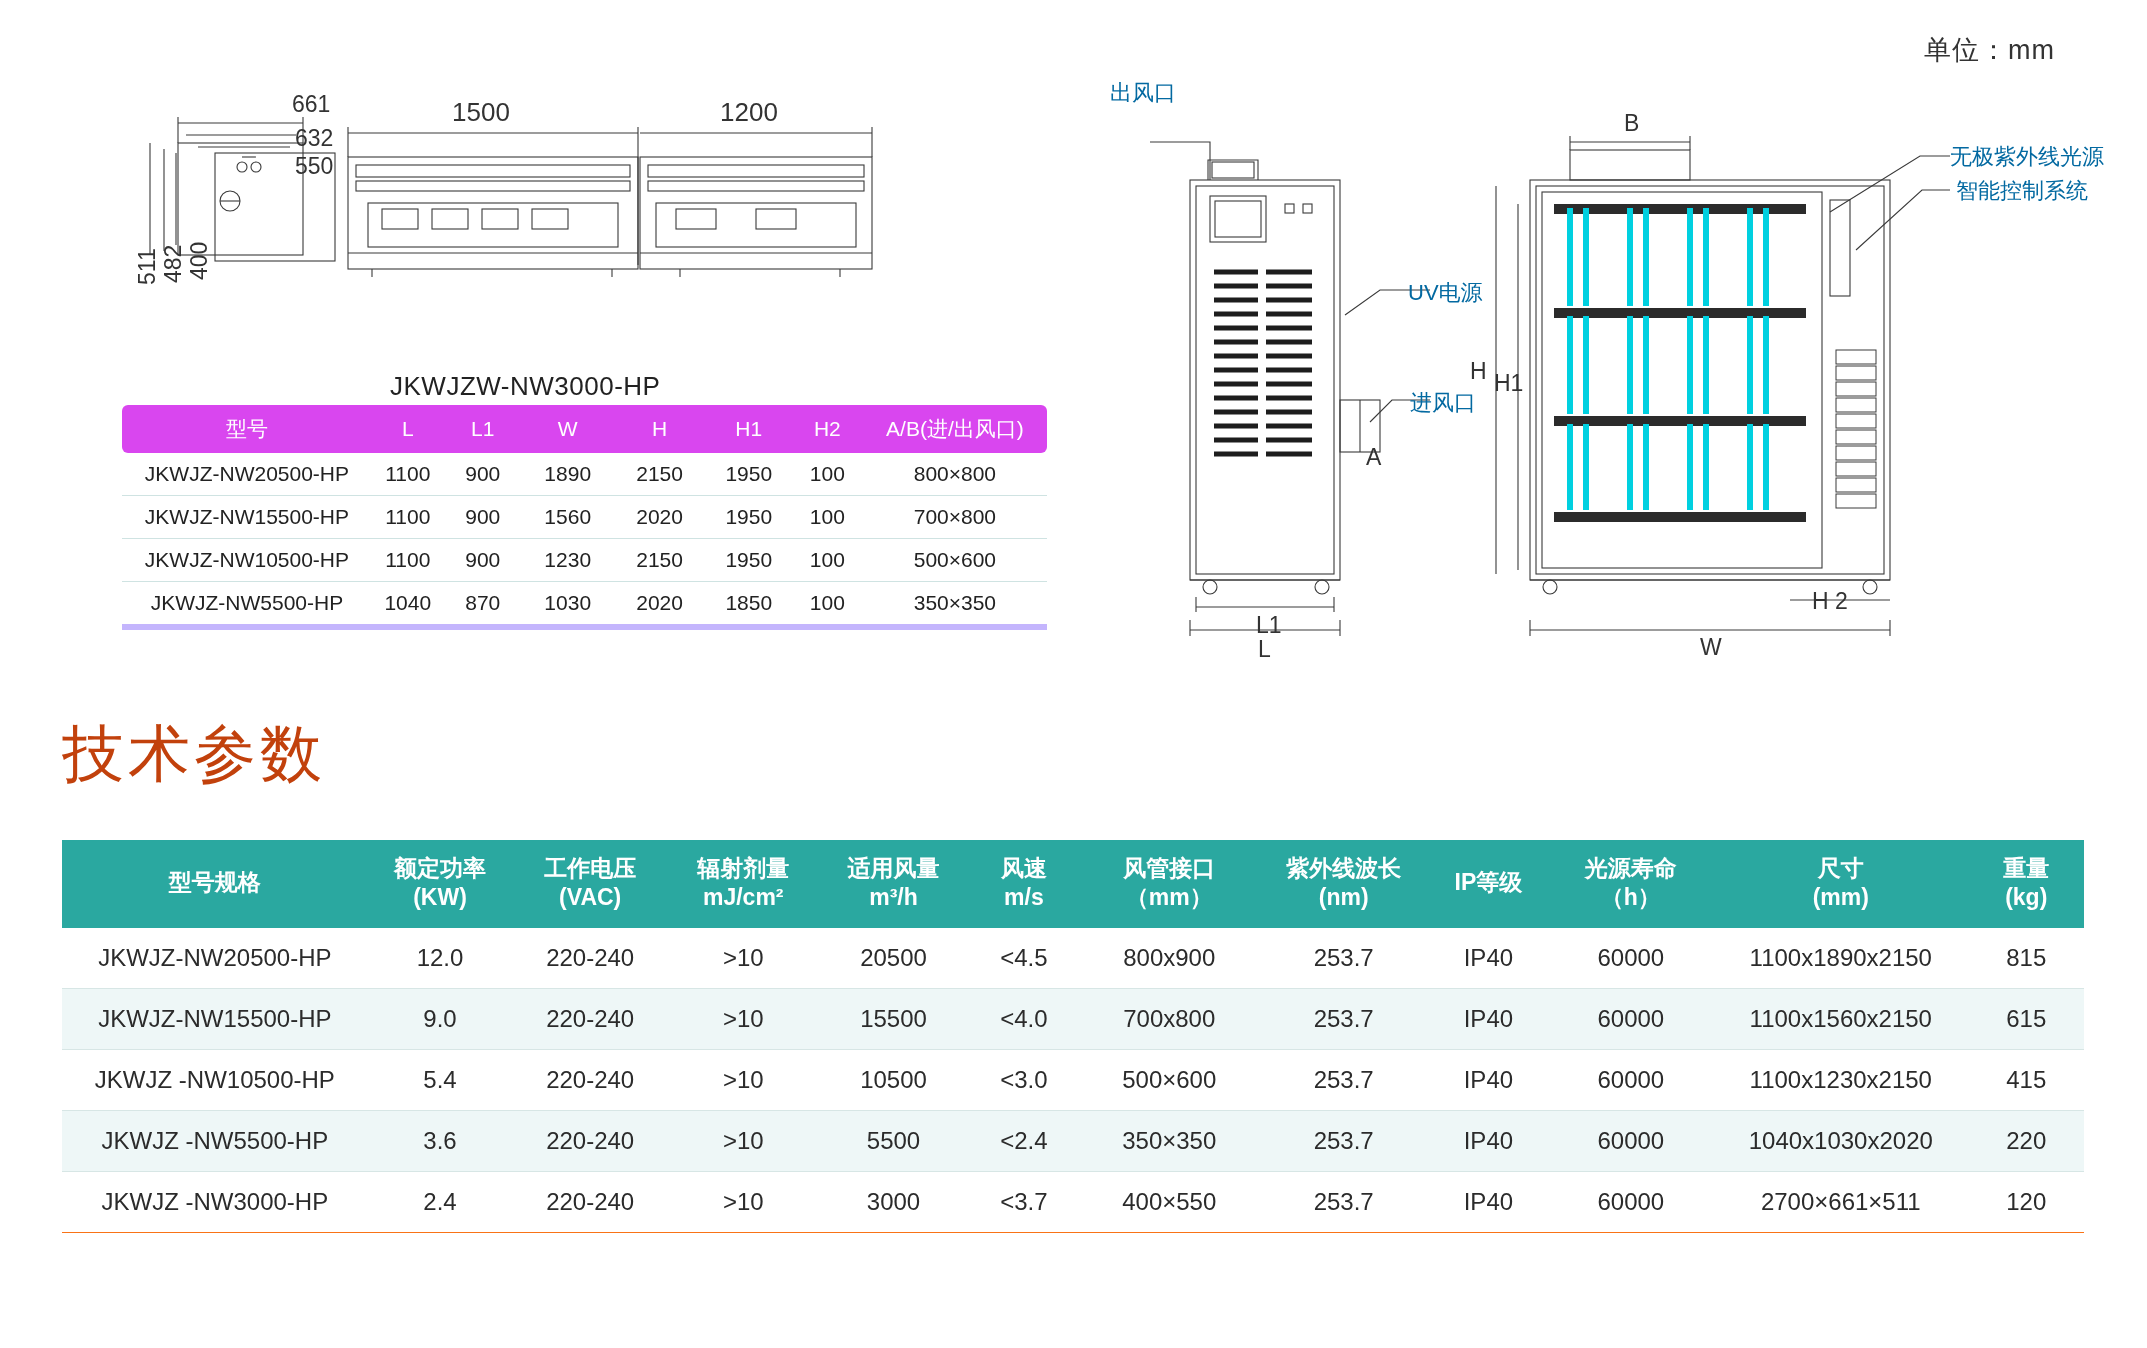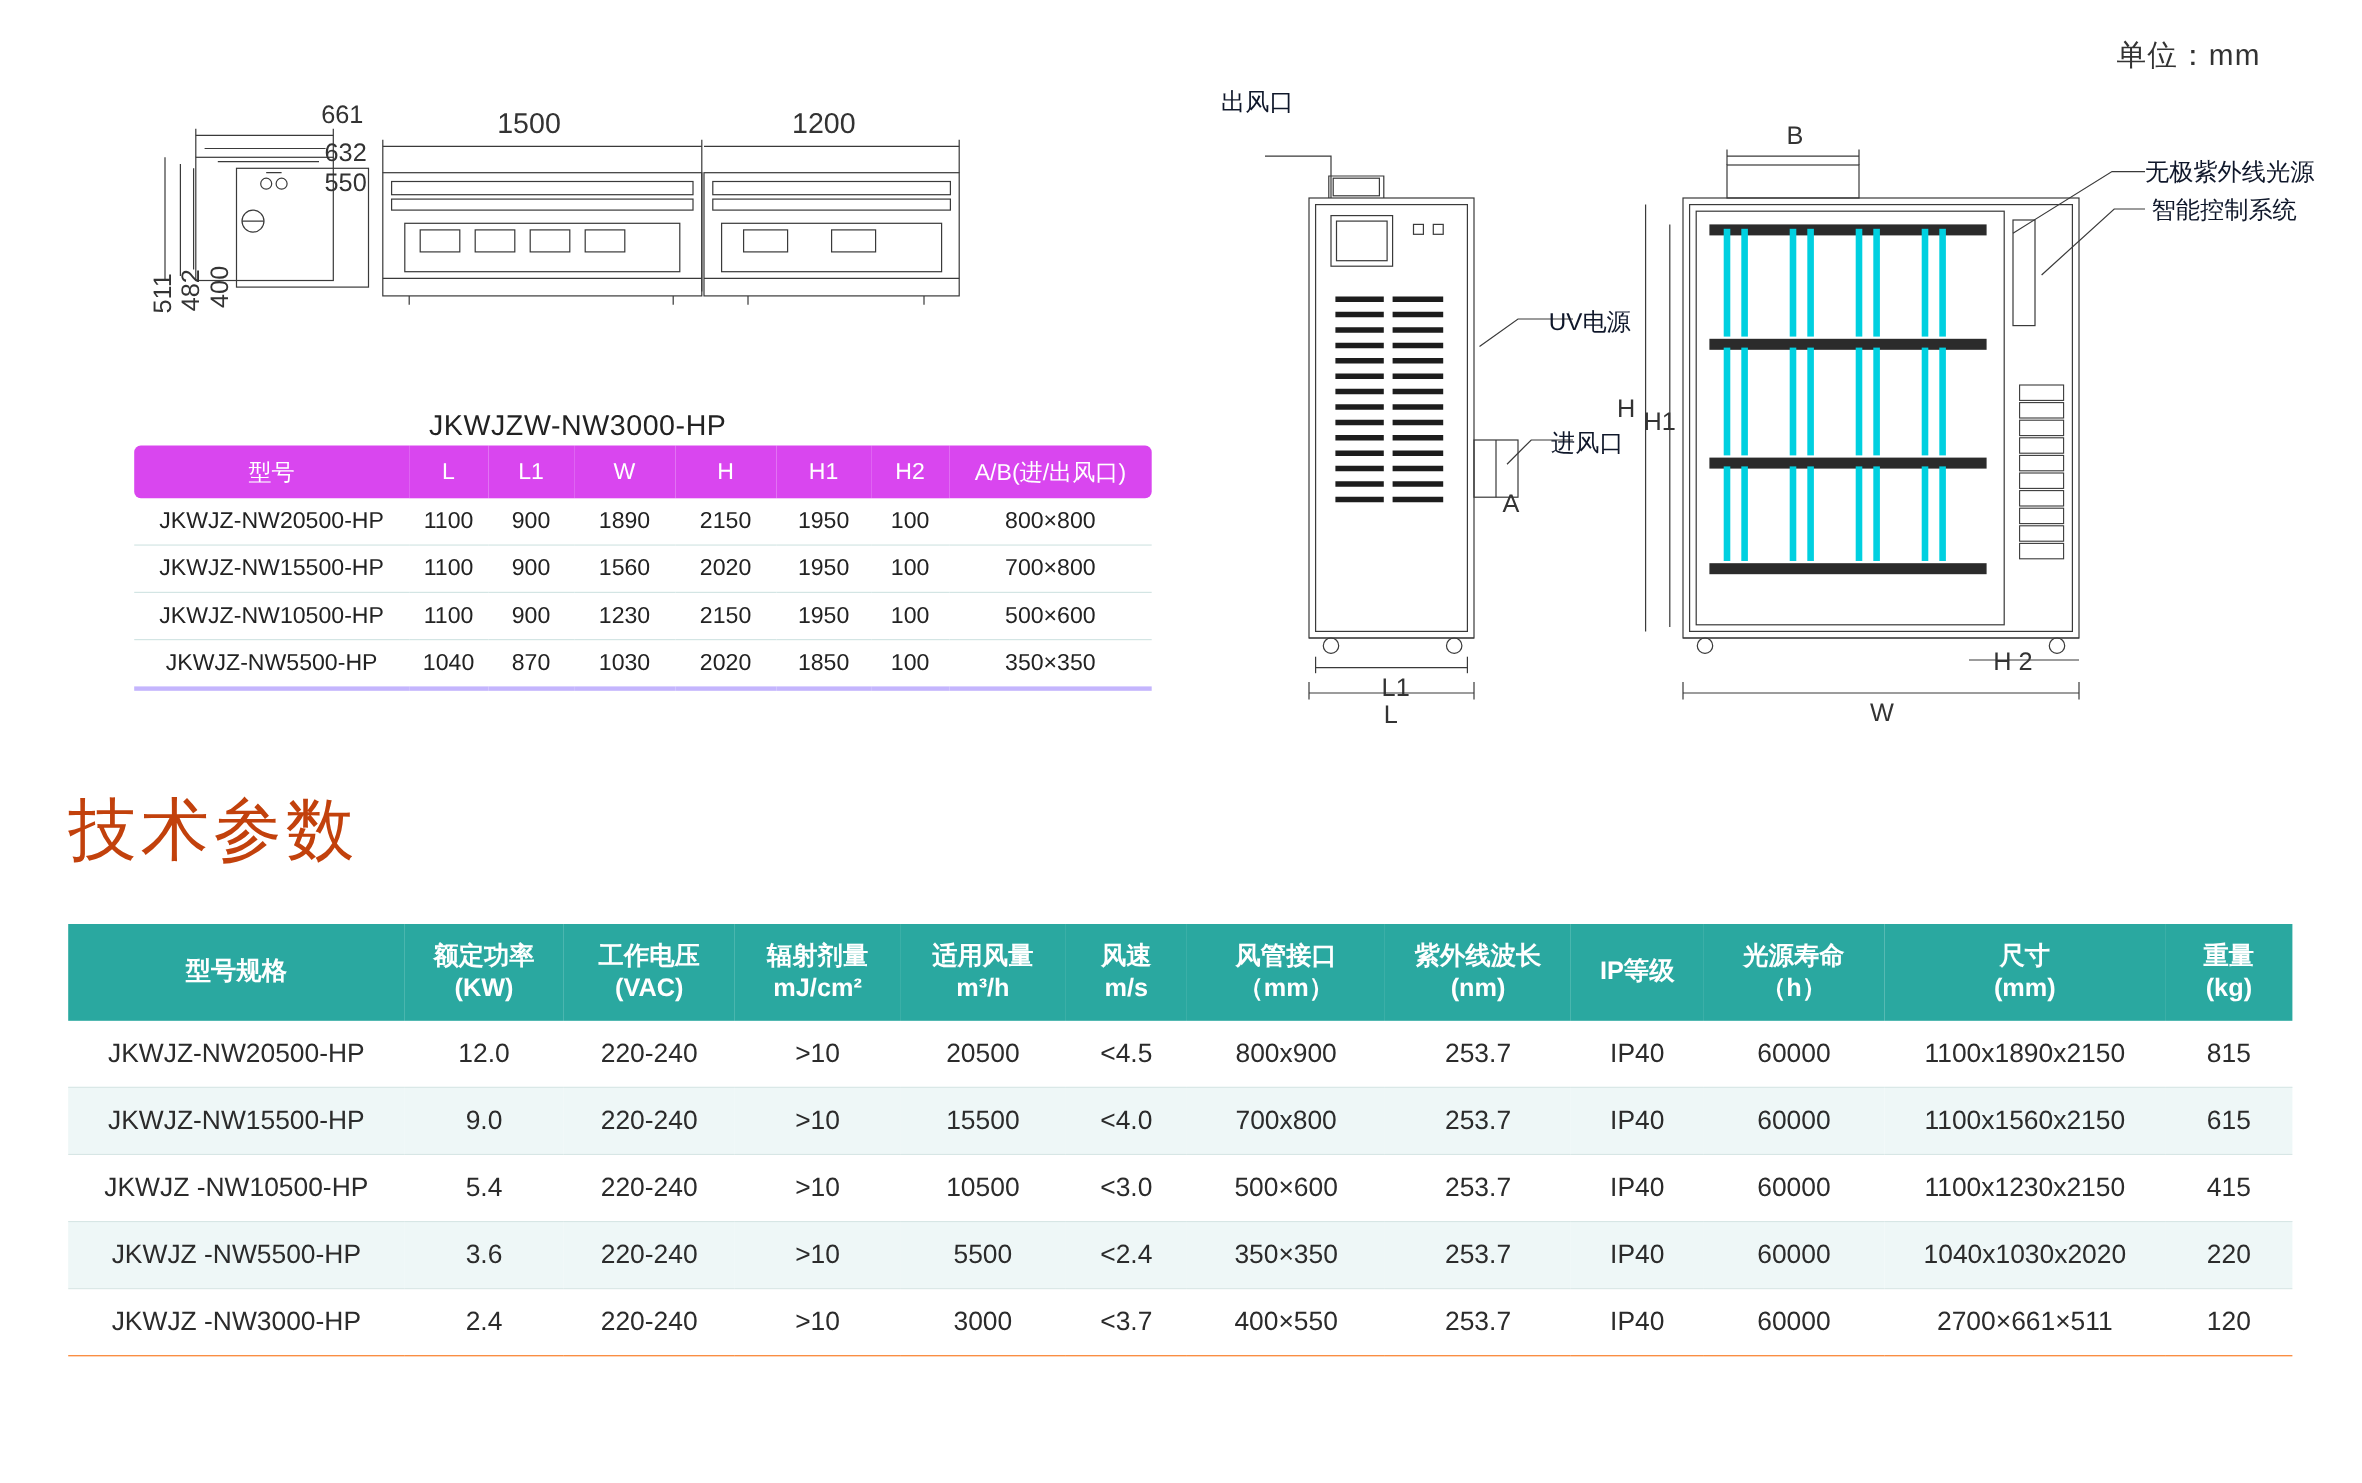--- a/index.html
+++ b/index.html
@@ -77,21 +77,21 @@
   .small-table th:first-child { border-top-left-radius: 6px; border-bottom-left-radius:6px;}
   .small-table th:last-child { border-top-right-radius: 6px; border-bottom-right-radius:6px;}
   .small-table td {
     padding: 9px 2px;
     text-align: center;
     border-bottom: 1px solid #cfe3e2;
     color: #222;
     font-size: 21px;
     white-space: nowrap;
   }
-  .small-table tr:last-child td { border-bottom: 4px solid #c4b5fd; }
+  .small-table tr:last-child td { border-bottom: 6px solid #c4b5fd; }
   .small-table td.model { text-align: center; }
 
   
   .section-title {
     position: absolute;
     left: 62px;
     top: 712px;
     font-size: 62px;
     color: #c2410c;
     letter-spacing: 4px;
@@ -138,21 +138,21 @@
   .drawing-right {
     position: absolute;
     left: 1130px;
     top: 100px;
     width: 970px;
     height: 560px;
   }
   .callout {
     position: absolute;
     font-size: 22px;
-    color: #0f172a;
+    color: #0369a1;
     white-space: nowrap;
   }
   svg { display:block; }
 </style>
 </head>
 <body>
 
 <div class="page">
 
   <div class="units">单位：mm</div>

